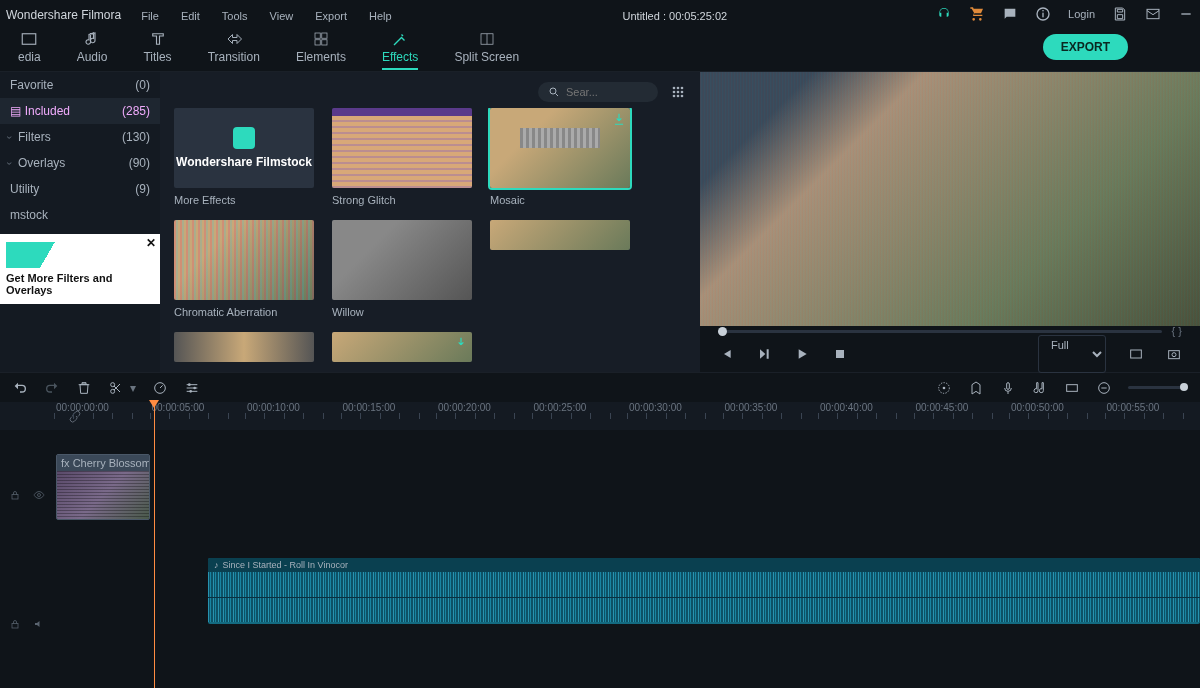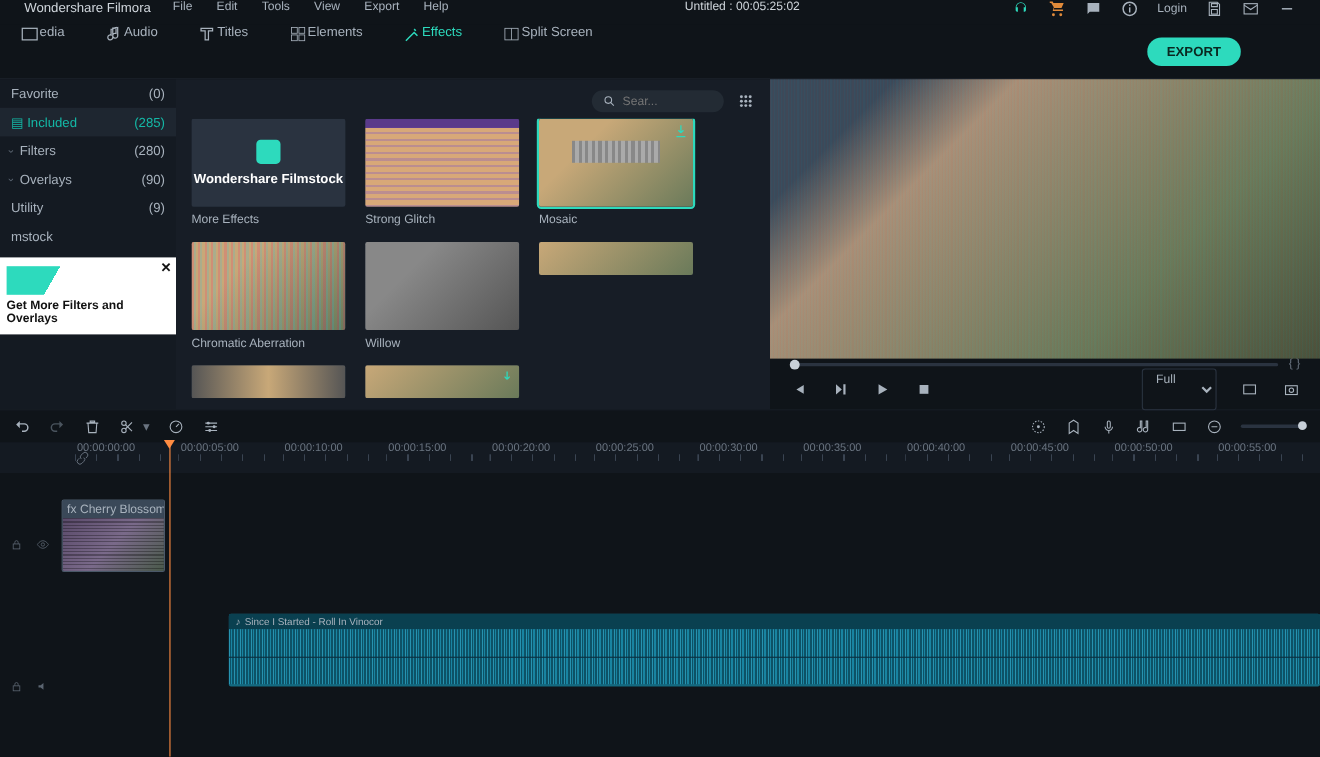--- a/index.html
+++ b/index.html
@@ -1,33 +1,33 @@
 <!DOCTYPE html>
 <html><head>
 <meta charset="utf-8">
 <style>
 * { margin:0; padding:0; box-sizing:border-box; font-family:-apple-system,Segoe UI,Arial,sans-serif; }
 body { background:#0f1419; color:#a8b2bd; font-size:12px; overflow:hidden; width:1200px; height:688px; }
-.menubar { height:22px; background:#0f1419; display:flex; align-items:flex-start; padding:0 22px; font-size:11px; }
+.menubar { height:22px; background:#0f1419; display:flex; align-items:flex-end; padding:0 6px; font-size:11px; }
 .app-name { color:#d0d6dc; margin-right:20px; font-size:12px; }
 .menu-item { margin-right:22px; cursor:pointer; }
 .menubar-center { flex:1; text-align:center; color:#d0d6dc; }
 .menubar-right { display:flex; gap:17px; align-items:center; }
 .menubar-right span { cursor:pointer; }
 .icon { display:inline-flex; width:16px; height:16px; }
 .toolbar { height:50px; background:#0f1419; display:flex; align-items:center; padding:0 12px 0 0; border-bottom:1px solid #1a2028; }
-.tool-tab { display:flex; justify-content:center; padding:0 18px; height:50px; cursor:pointer; color:#a8b2bd; }
+.tool-tab { display:flex; flex-direction:column; align-items:center; justify-content:center; padding:0 18px; height:50px; cursor:pointer; color:#a8b2bd; }
 .tool-tab .icon { width:18px; height:18px; margin-bottom:2px; }
 .tool-tab.active { color:#2ddabd; }
 .tool-tab.active .tt-label { border-bottom:2px solid #2ddabd; padding-bottom:4px; margin-bottom:-6px; }
 .export-btn { margin-left:auto; margin-right:60px; background:#2ddabd; color:#0a2820; font-weight:bold; border:none; border-radius:14px; padding:6px 18px; font-size:12px; cursor:pointer; }
 .mid { display:flex; height:300px; }
 .sidebar { width:160px; background:#141a22; display:flex; flex-direction:column; }
 .sb-row { display:flex; justify-content:space-between; align-items:center; padding:6px 10px; cursor:pointer; font-size:12px;gap:15px; }
-.sb-row.selected { background:#1e2630; color:#14b8a6; }
+.sb-row.selected { background:#1e2630; color:#f0abfc; }
 .sb-sub { padding-left:18px; position:relative; }
 .sb-sub::before { content:"›"; position:absolute; left:8px; transform:rotate(90deg); font-size:10px; color:#5a6470; }
 .sb-ad { margin-top:6px; background:#fff; color:#111; padding:8px 6px; font-size:11px; font-weight:600; position:relative; }
 .sb-ad .close-x { position:absolute; top:2px; right:4px; font-size:12px; cursor:pointer; }
 .browser { flex:1; background:#171d26; padding:10px 14px; display:flex; flex-direction:column; }
 .browser-top { display:flex; justify-content:flex-end; align-items:center; gap:12px; margin-bottom:6px; }
 .search-box { background:#232b34; border-radius:12px; padding:4px 10px; display:flex; align-items:center; gap:6px; width:120px; }
 .search-box input { background:none; border:none; outline:none; color:#a8b2bd; width:70px; font-size:11px; }
 .grid-icon { cursor:pointer; color:#a8b2bd; }
 .thumb-grid { display:flex; flex-wrap:wrap; gap:14px 18px; overflow:hidden; }
@@ -155,20 +155,28 @@
       <span class="icon">
         <svg viewBox="0 0 24 24">
           <path d="M5 5h14v3h-5v11h-4V8H5V5z" fill="none" stroke="currentColor" stroke-width="1.5"></path>
         </svg>
       </span>
       <span class="tt-label">Titles</span>
     </div>
   <div class="tool-tab">
       <span class="icon">
         <svg viewBox="0 0 24 24">
+          <path d="M4 12l6-6v4h6V6l6 6-6 6v-4h-6v4l-6-6z" fill="none" stroke="currentColor" stroke-width="1.3"></path>
+        </svg>
+      </span>
+      <span class="tt-label">Transition</span>
+    </div>
+  <div class="tool-tab">
+      <span class="icon">
+        <svg viewBox="0 0 24 24">
           <rect x="4" y="4" width="7" height="7" fill="none" stroke="currentColor"></rect>
           <rect x="13" y="4" width="7" height="7" fill="none" stroke="currentColor"></rect>
           <rect x="4" y="13" width="7" height="7" fill="none" stroke="currentColor"></rect>
           <rect x="13" y="13" width="7" height="7" fill="none" stroke="currentColor"></rect>
         </svg>
       </span>
       <span class="tt-label">Elements</span>
     </div>
   <div class="tool-tab active">
       <span class="icon">
@@ -196,21 +204,21 @@
     <div class="sb-row">
         <span>Favorite</span>
         <span>(0)</span>
       </div>
     <div class="sb-row selected">
         <span>▤ <span>Included</span></span>
         <span>(285)</span>
       </div>
     <div class="sb-row sb-sub">
         <span>Filters</span>
-        <span>(280)</span>
+        <span>(130)</span>
       </div>
     <div class="sb-row sb-sub">
         <span>Overlays</span>
         <span>(90)</span>
       </div>
     <div class="sb-row">
         <span>Utility</span>
         <span>(9)</span>
       </div>
     <div class="sb-row">
@@ -429,21 +437,21 @@
   <div class="zoom-slider"></div>
 </div>
 
 <div class="timeline">
   <div class="ruler">
     <span class="icon ruler-link" style="width:14px;height:14px">
         <svg viewBox="0 0 24 24">
           <path d="M10 14a4 4 0 010-6l3-3a4 4 0 016 6l-2 2m-3-1a4 4 0 010 6l-3 3a4 4 0 01-6-6l2-2" fill="none" stroke="currentColor" stroke-width="1.5"></path>
         </svg>
       </span>
-    <div id="ticks" style="display:flex;position:absolute;left:68px;right:0;top:0">
+    <div id="ticks" style="display:flex;position:absolute;left:54px;right:0;top:0">
         <div class="tick">
           <div class="tick-label">00:00:00:00</div>
           <div class="tick-marks"></div>
         </div>
         <div class="tick">
           <div class="tick-label">00:00:05:00</div>
           <div class="tick-marks"></div>
         </div>
         <div class="tick">
           <div class="tick-label">00:00:10:00</div>

